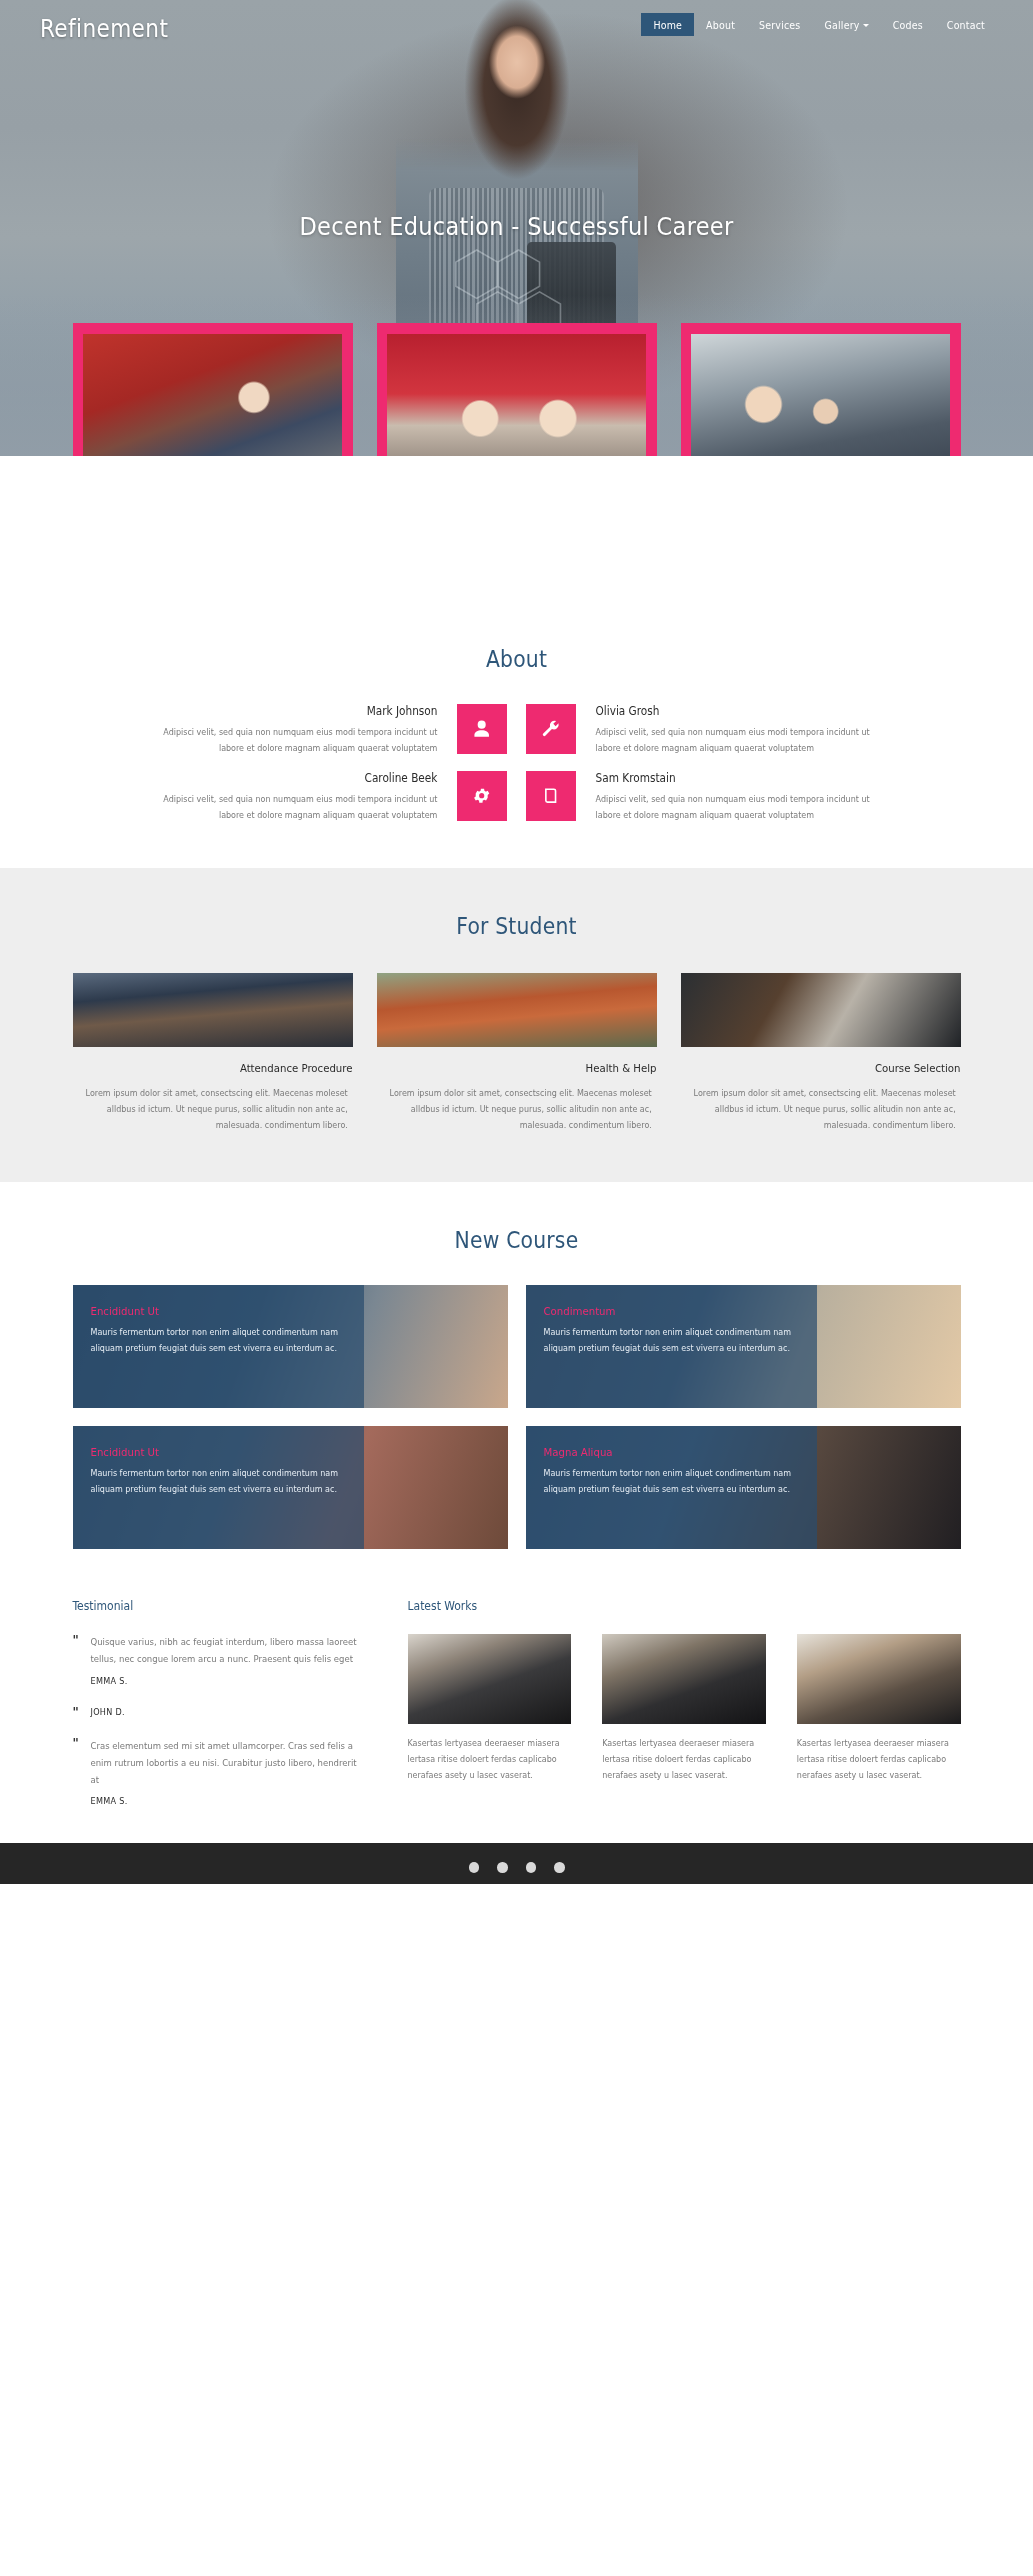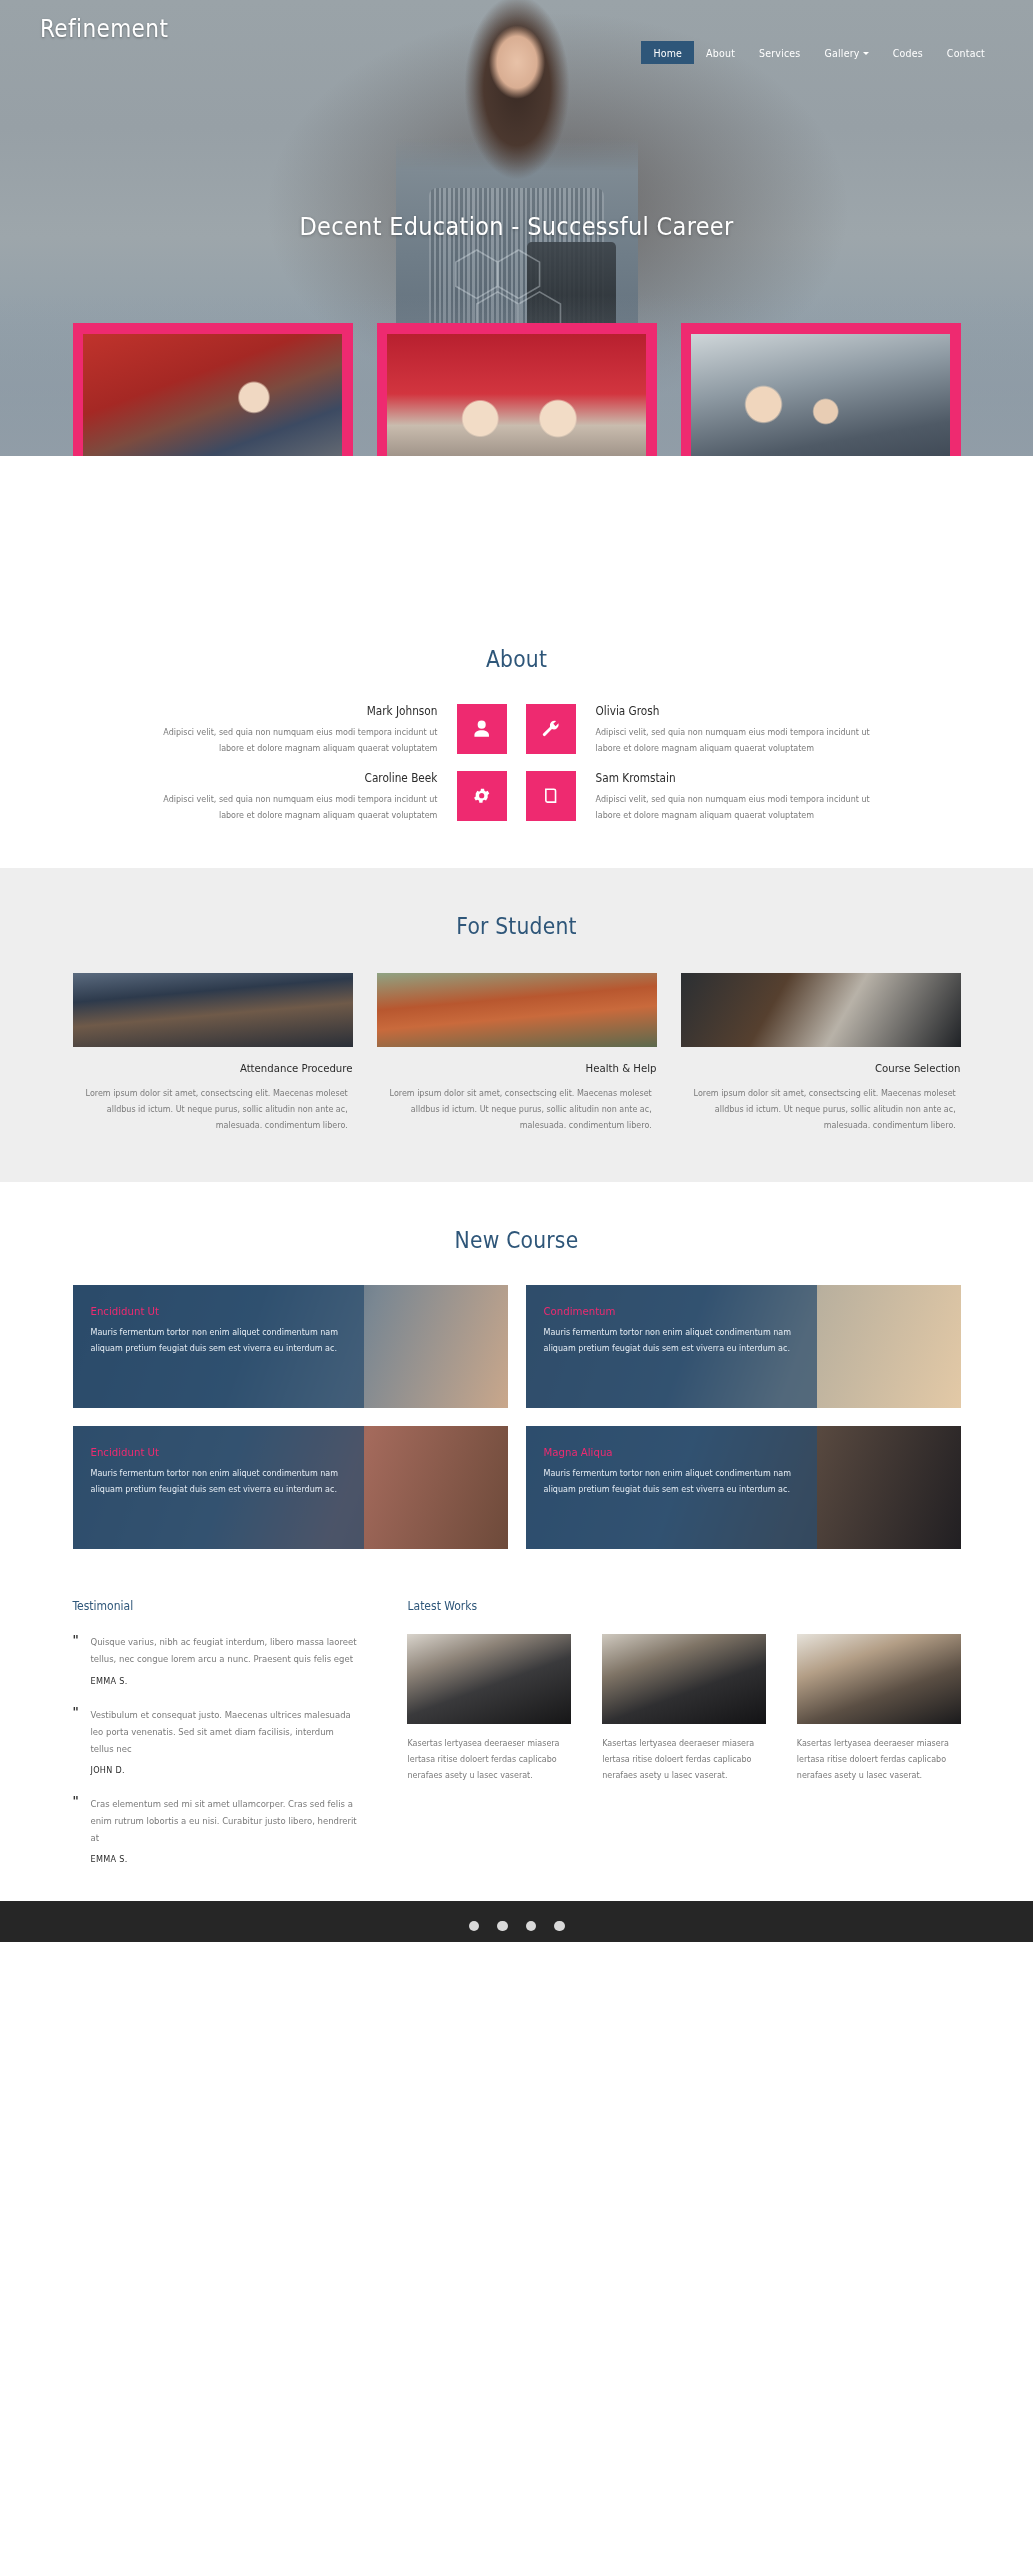--- a/index.html
+++ b/index.html
@@ -51,21 +51,21 @@
   }
 
   .logo {
     position: absolute; left: 40px; top: 14.5px; z-index: 6;
     font-family: "DejaVu Sans Condensed", "Liberation Sans Narrow", "Liberation Sans", sans-serif;
     font-size: 24px; color: #fff; letter-spacing: 0.4px; font-weight: 400;
     text-shadow: 0 0.8px 2.4px rgba(0,0,0,.35);
   }
   nav.topnav {
     position: absolute; right: 36px; top: 13px; z-index: 6;
-    display: flex; align-items: flex-end; gap: 0; margin-top: 28px;
+    display: flex; align-items: flex-end; gap: 0;
   }
   nav.topnav a {
     font-family: "DejaVu Sans Condensed", "Liberation Sans Narrow", "Liberation Sans", sans-serif;
     color: #fff; text-decoration: none; font-size: 10.5px;
     padding: 5.7px 12px; letter-spacing: 0.2px; white-space: nowrap;
   }
   nav.topnav a.active { background: #2e5679; }
   .caret { display:inline-block; margin-left:3.2px; border-left:3.2px solid transparent;
            border-right:3.2px solid transparent; border-top:3.2px solid #fff; vertical-align:middle; }
 
@@ -171,21 +171,21 @@
   .quote-block { margin-bottom: 21px; padding-left: 18px; position: relative; }
   .quote-block .qm {
     position:absolute; left: 0; top: -1.6px; color:#333; font-size: 12px; font-weight: 700;
     font-family:"DejaVu Sans", sans-serif; letter-spacing:-0.8px;
   }
   .quote-block p { font-size: 8.5px; line-height: 2.0; color:#7a7a7a; }
   .quote-block .who {
     font-family: "DejaVu Sans Condensed", "Liberation Sans Narrow", "Liberation Sans", sans-serif;
     font-size: 9px; color:#2b2b2b; margin-top: 7.3px; letter-spacing:0.3px;
   }
-  .w-row { display:flex; gap: 31px; justify-content: flex-end; }
+  .w-row { display:flex; gap: 31px; }
   .w-col { flex:1; }
   .w-col .ph { width:100%; height: 90px; }
   .w-col p { font-size: 8px; line-height: 2.0; color:#7a7a7a; margin-top: 11.3px; }
   .wp1 { background: linear-gradient(160deg,#d9d4cc 0%, #8d8378 28%, #3a3a3c 55%, #161617 100%); }
   .wp2 { background: linear-gradient(160deg,#cfc9bf 0%, #7f7466 30%, #2f2f31 60%, #131315 100%); }
   .wp3 { background: linear-gradient(160deg,#e6e2da 0%, #b39e86 30%, #5b4f44 62%, #1a1a1c 100%); }
 
   
   #dl-btn {
     position: absolute; right: 31px; top: 2499px; z-index: 40;
@@ -367,21 +367,20 @@
       <div class="b-left">
         <h2 class="b-h">Testimonial</h2>
 
         <div class="quote-block">
           <span class="qm">"</span>
           <p>Quisque varius, nibh ac feugiat interdum, libero massa laoreet tellus, nec congue lorem arcu a nunc. Praesent quis felis eget</p>
           <div class="who">EMMA S.</div>
         </div>
         <div class="quote-block">
           <span class="qm">"</span>
-          <p>Vestibulum et consequat justo. Maecenas ultrices malesuada leo porta venenatis. Sed sit amet diam facilisis, interdum tellus nec</p>
           <div class="who">JOHN D.</div>
         </div>
         <div class="quote-block">
           <span class="qm">"</span>
           <p>Cras elementum sed mi sit amet ullamcorper. Cras sed felis a enim rutrum lobortis a eu nisi. Curabitur justo libero, hendrerit at</p>
           <div class="who">EMMA S.</div>
         </div>
       </div>
 
       <div class="b-right">

